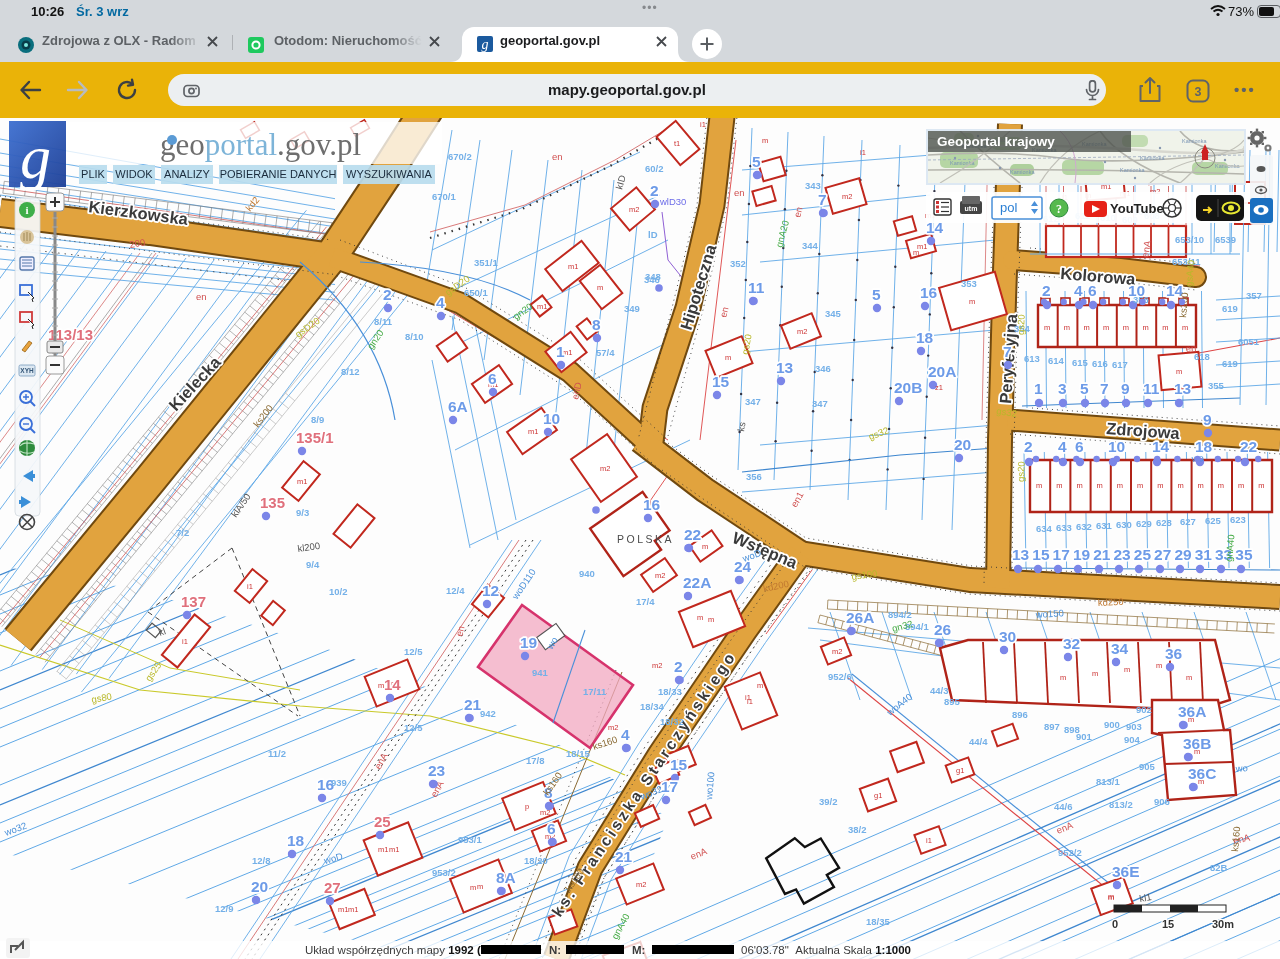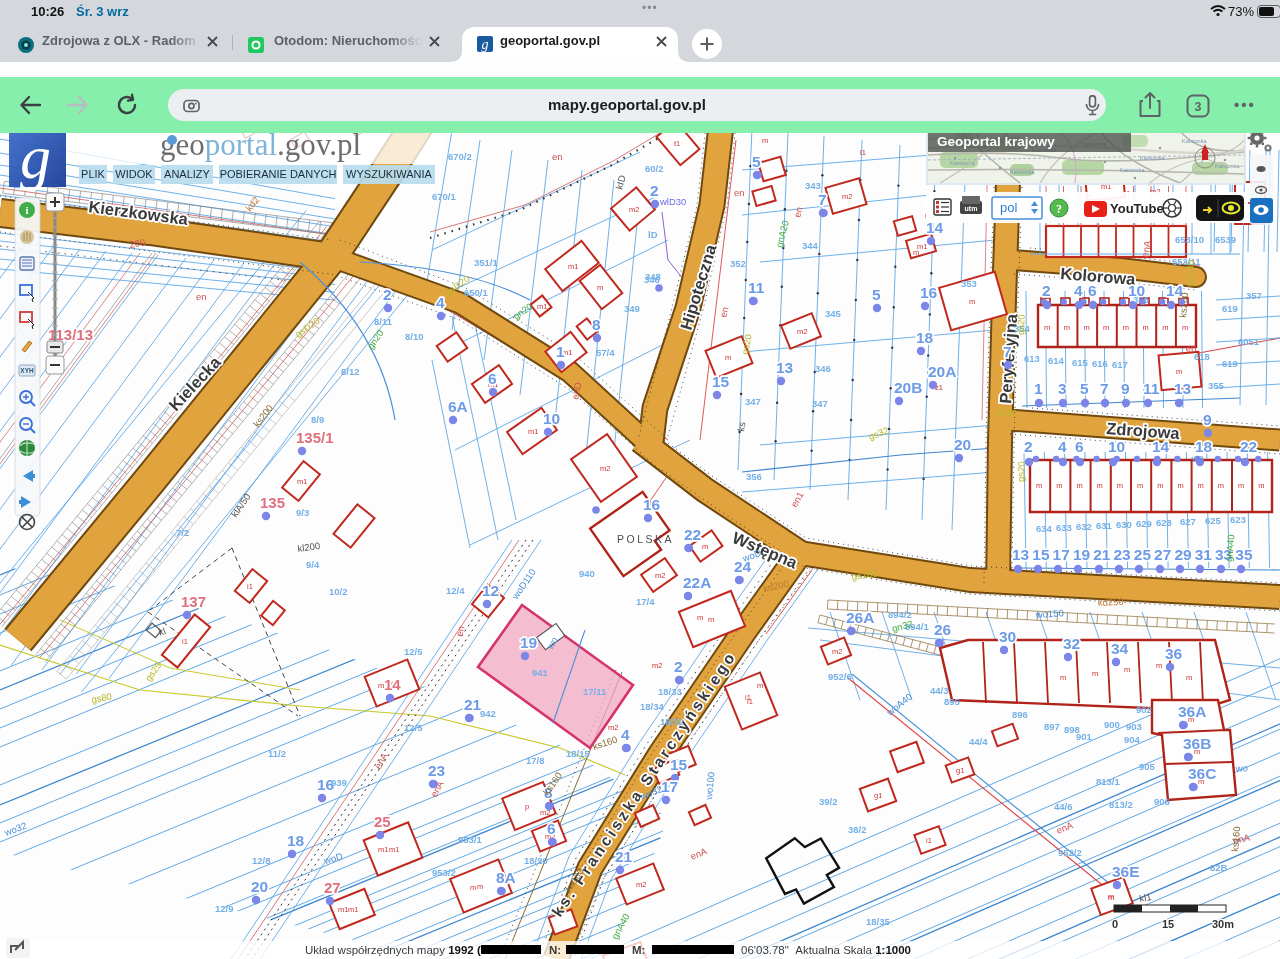--- a/index.html
+++ b/index.html
@@ -1549,21 +1549,21 @@
   <span class="abs" style="left:500px;top:11px;font-size:13px;font-weight:bold;color:#1b1c1e;">geoportal.gov.pl</span>
   <svg class="abs" style="left:655px;top:13px" width="13" height="13" viewBox="0 0 13 13">
       <path d="M2 2 L11 11 M11 2 L2 11" stroke="#46494d" stroke-width="1.8"></path>
     </svg>
   <div class="abs" style="left:692px;top:7px;width:30px;height:30px;background:#fff;border-radius:50%;"></div>
   <svg class="abs" style="left:699px;top:14px" width="16" height="16" viewBox="0 0 16 16">
       <path d="M8 1.5 V14.5 M1.5 8 H14.5" stroke="#5a5e62" stroke-width="2"></path>
     </svg>
 </div>
 
-<div class="abs" style="left:0;top:77px;width:1280px;height:56px;background:#86efac;">
+<div class="abs" style="left:0;top:62px;width:1280px;height:56px;background:#eab308;">
   <svg class="abs" style="left:19px;top:17px" width="23" height="22" viewBox="0 0 23 22">
       <path d="M21 11 H3 M10 3 L2.5 11 L10 19" fill="none" stroke="#3c4043" stroke-width="2.4" stroke-linecap="round" stroke-linejoin="round"></path>
     </svg>
   <svg class="abs" style="left:66px;top:17px" width="23" height="22" viewBox="0 0 23 22">
       <path d="M2 11 H20 M13 3 L20.5 11 L13 19" fill="none" stroke="#b8bbc0" stroke-width="2.4" stroke-linecap="round" stroke-linejoin="round"></path>
     </svg>
   <svg class="abs" style="left:115px;top:16px" width="24" height="24" viewBox="0 0 24 24">
       <path d="M20 12 A 8 8 0 1 1 17.5 6.2" fill="none" stroke="#3c4043" stroke-width="2.4" stroke-linecap="round"></path>
       <path d="M17 1.8 L18 6.8 L13 7.6" fill="none" stroke="#3c4043" stroke-width="2.4" stroke-linecap="round" stroke-linejoin="round"></path>
     </svg>

